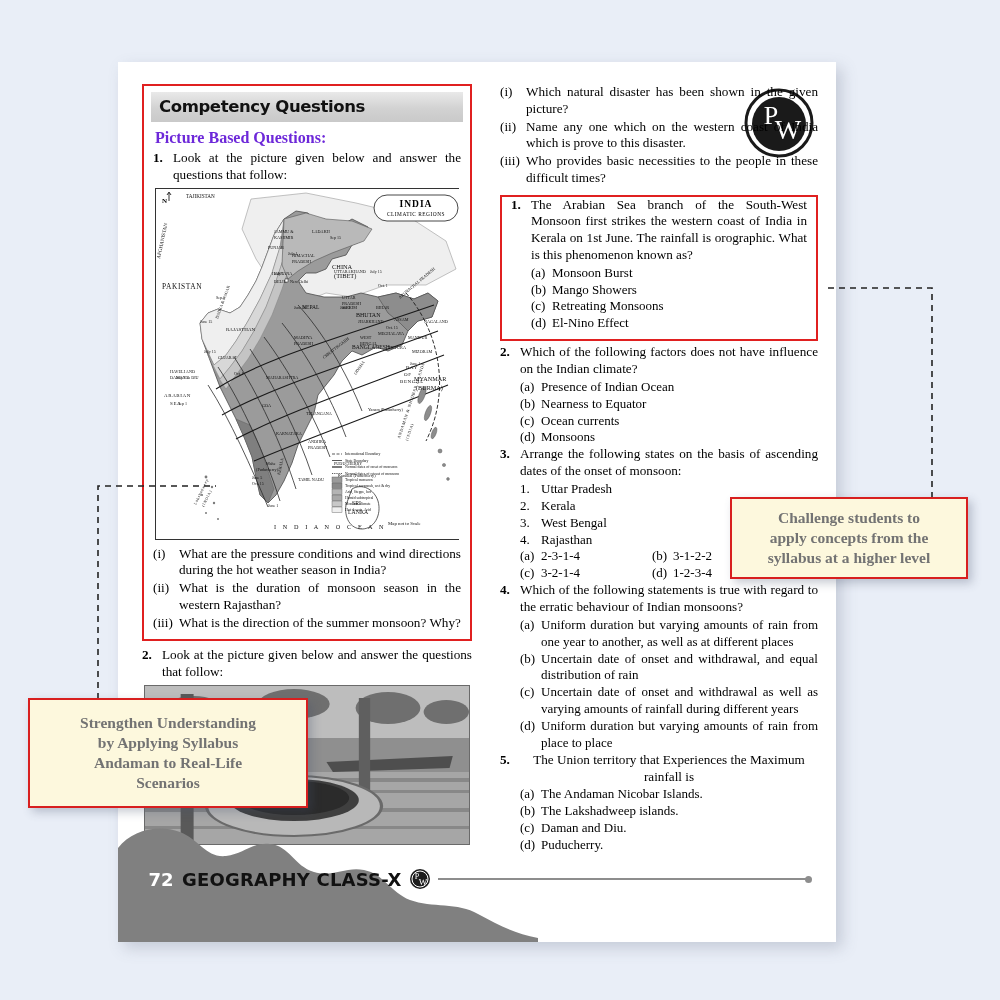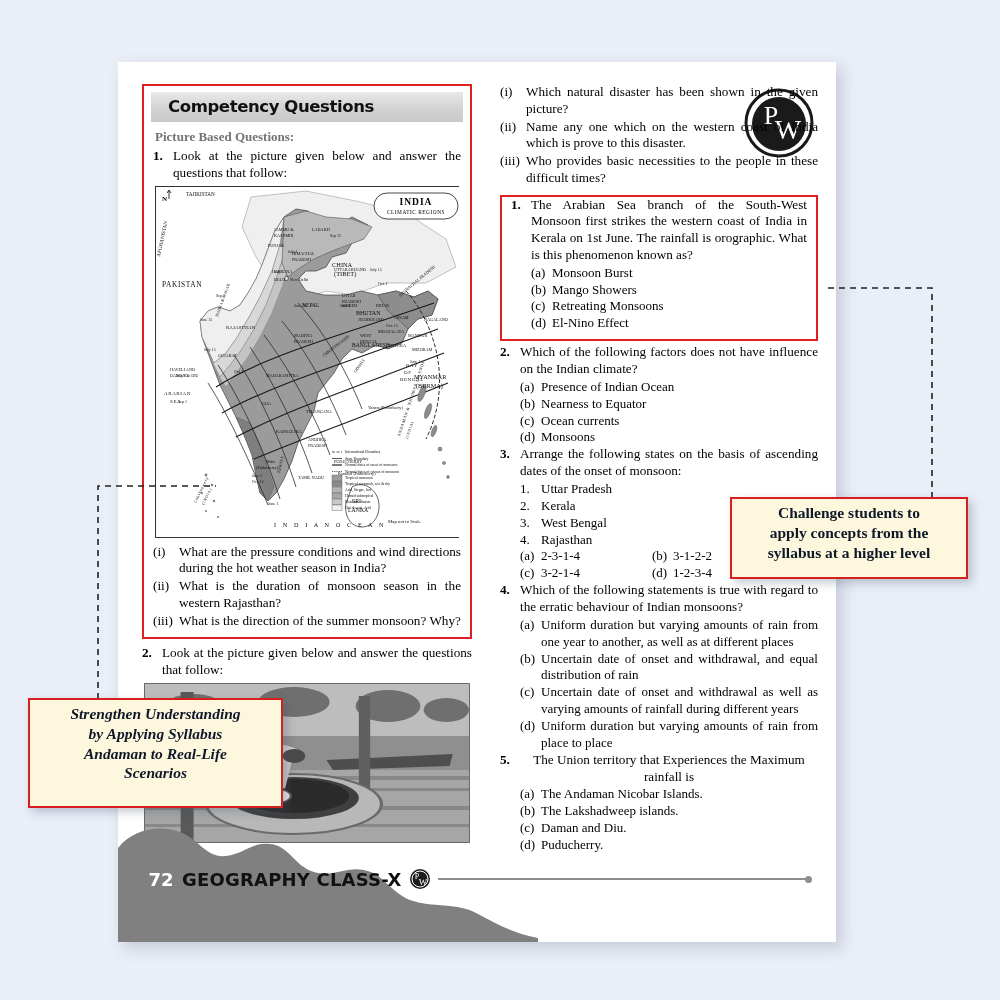--- a/index.html
+++ b/index.html
@@ -38,28 +38,28 @@
     padding: 0 0 7px 0;
     position: relative;
   }
   .sec-head {
     background: linear-gradient(to bottom,#e9e9e9 0%, #d2d2d2 55%, #c9c9c9 100%);
     font-family: "DejaVu Sans", sans-serif;
     font-weight: bold;
     font-size: 16.5px;
     letter-spacing: -0.4px;
     color: #111;
-    padding: 5px 9px 6px 17px;
+    padding: 5px 9px 6px 8px;
     margin: 6px 7px 7px 7px;
   }
   .sec-body { padding: 0 9px 0 9px; }
 
   
   .lead {
-    font-weight: bold; font-size: 13px; color: #737373;
+    font-weight: bold; font-size: 16px; color: #6d28d9;
     margin: 0 0 3px 2px;
   }
   .qrow { display: flex; font-size: 13.2px; line-height: 1.27; color: #000; margin-bottom: 1px; }
   .qnum { width: 20px; flex: none; font-weight: bold; }
   .qnum.plain { font-weight: normal; }
   .qnum.w26 { width: 26px; }
   .qtxt { flex: 1; text-align: justify; }
   .qtxt.nj { text-align: center; }
   .sub { display: flex; font-size: 13px; line-height: 1.3; margin-bottom: 0px; }
   .sub .lab { width: 21px; flex: none; }
@@ -91,28 +91,28 @@
   .fmark { width: 22px; height: 22px; margin: 0 7px 0 7px; }
   .fline { flex: 1; height: 2px; background: #8d8d8d; }
   .fdot { width: 7px; height: 7px; border-radius: 50%; background: #8d8d8d; margin-left: -1px; }
 
   
   .callout {
     position: absolute;
     background: #fdf8dd;
     border: 2.2px solid #d81f1f;
     box-shadow: 4px 4px 9px rgba(70,80,105,0.30);
-    color: #0f172a;
+    color: #737373;
     font-family: "Liberation Serif", serif;
     font-weight: bold;
     text-align: center;
-    display: flex; align-items: flex-start; justify-content: center;
+    display: flex; align-items: center; justify-content: center;
   }
   .callout span { display: block; line-height: 1.28; }
-  #callout-left  { left: 28px;  top: 698px; width: 255px; height: 110px; font-size: 15.5px; padding: 4px 8px; font-style: italic; }
+  #callout-left  { left: 28px;  top: 698px; width: 280px; height: 110px; font-size: 15.5px; padding: 4px 8px; }
   #callout-right { left: 730px; top: 497px; width: 238px; height: 82px;  font-size: 15.5px; padding: 4px 6px; }
 
   
   .conn { position: absolute; }
   svg { display: block; }
 </style>
 </head>
 <body style="background: rgb(233, 238, 247);">
 
 <div id="root">

